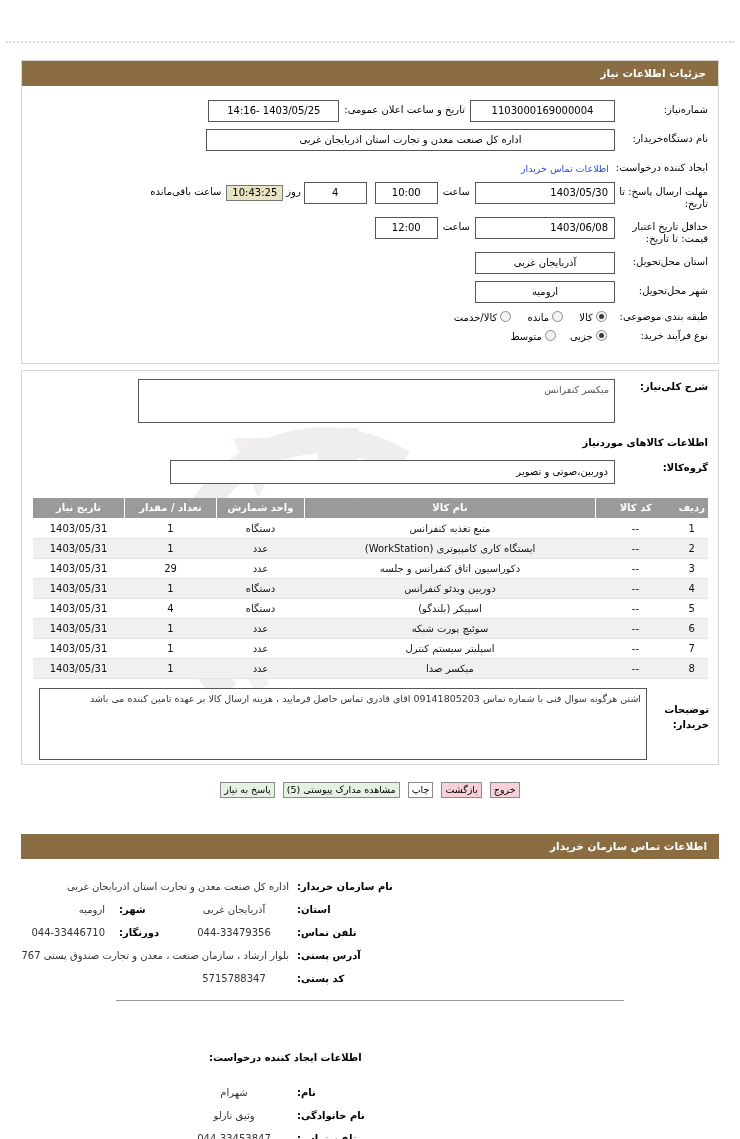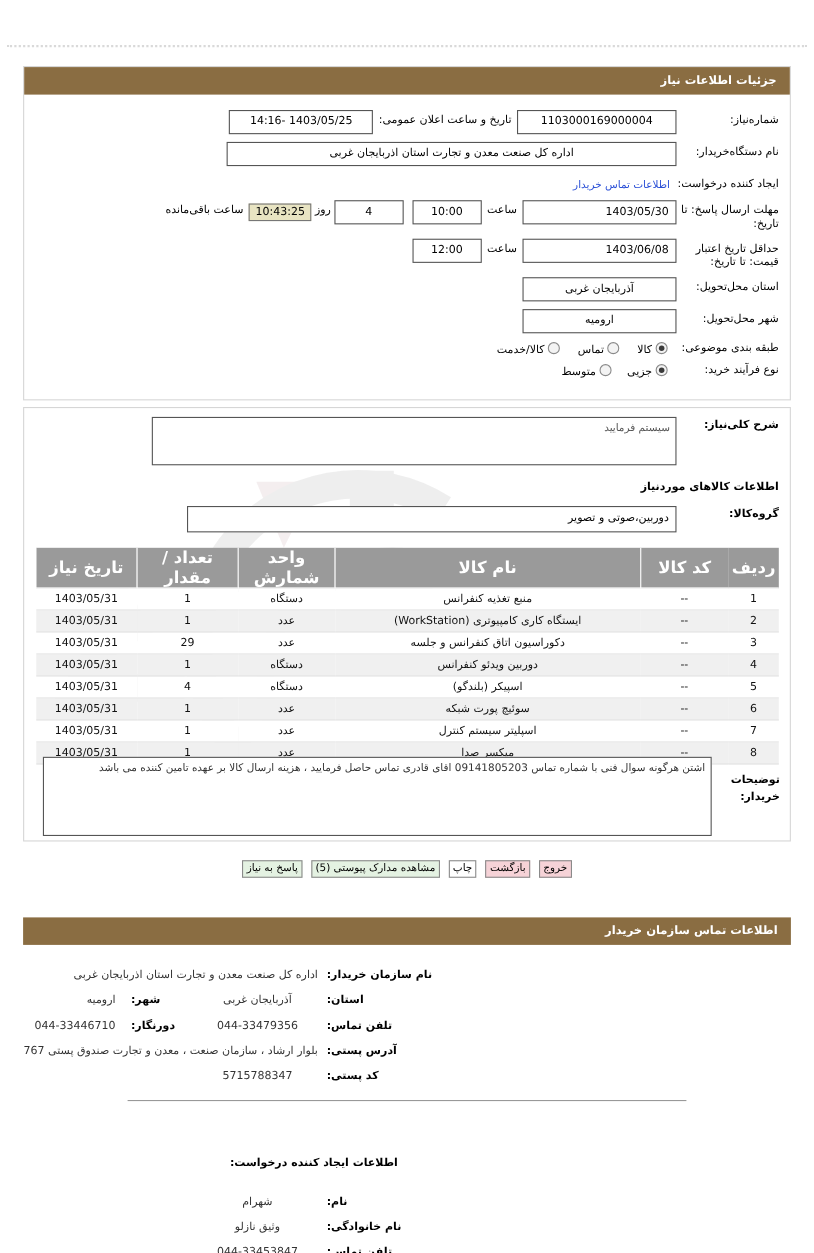--- a/index.html
+++ b/index.html
@@ -145,21 +145,21 @@
   
   table.goods {
     width: 100%;
     border-collapse: collapse;
     font-size: 10px;
   }
   table.goods thead th {
     background: #9a9a9a;
     color: #ffffff;
     font-weight: bold;
-    font-size: 15px;
+    font-size: 10px;
     height: 20px;
     border-left: 1px solid #ffffff;
     border-bottom: 1px solid #ffffff;
     text-align: center;
     padding: 0 3px;
   }
   table.goods thead th:first-child { border-left: none; }
   table.goods tbody td {
     height: 20px;
     text-align: center;
@@ -299,21 +299,21 @@
     </div>
 
     <div class="row" style="margin-bottom:7px; align-items:center;">
       <div class="lbl" style="width:93px; padding-top:0;">طبقه بندی موضوعی:</div>
       <span class="opt" style="margin-right:8px;">
         <span class="radio on"></span>
         <span>کالا</span>
       </span>
       <span class="opt" style="margin-right:16px;">
         <span class="radio"></span>
-        <span>تماس</span>
+        <span>مانده</span>
       </span>
       <span class="opt" style="margin-right:16px;">
         <span class="radio"></span>
         <span>کالا/خدمت</span>
       </span>
     </div>
 
     <div class="row" style="align-items:center;">
       <div class="lbl" style="width:93px; padding-top:0;">نوع فرآیند خرید:</div>
       <span class="opt" style="margin-right:8px;">
@@ -327,21 +327,21 @@
     </div>
 
   </div>
 </div>
 
 <div class="panel" style="top:370px; height:395px;">
   <div style="padding:8px 10px 0 10px;">
 
     <div class="row" style="margin-bottom:14px;">
       <div class="lbl" style="width:93px; font-weight:bold; padding-top:2px;">شرح کلی‌نیاز:</div>
-      <div class="ta" style="width:477px; height:44px;">سیستم فرمایید</div>
+      <div class="ta" style="width:477px; height:44px;">میکسر کنفرانس</div>
     </div>
 
     <div class="secthead" style="text-align:right; padding-left:130px; margin-bottom:12px;">اطلاعات  کالاهای موردنیاز</div>
 
     <div class="row" style="margin-bottom:14px;">
       <div class="lbl" style="width:93px; font-weight:bold; padding-top:2px;">گروه‌کالا:</div>
       <div class="fld rightal" style="width:445px; height:24px; line-height:22px;">دوربین،صوتی و  تصویر</div>
     </div>
 
     <table class="goods">

